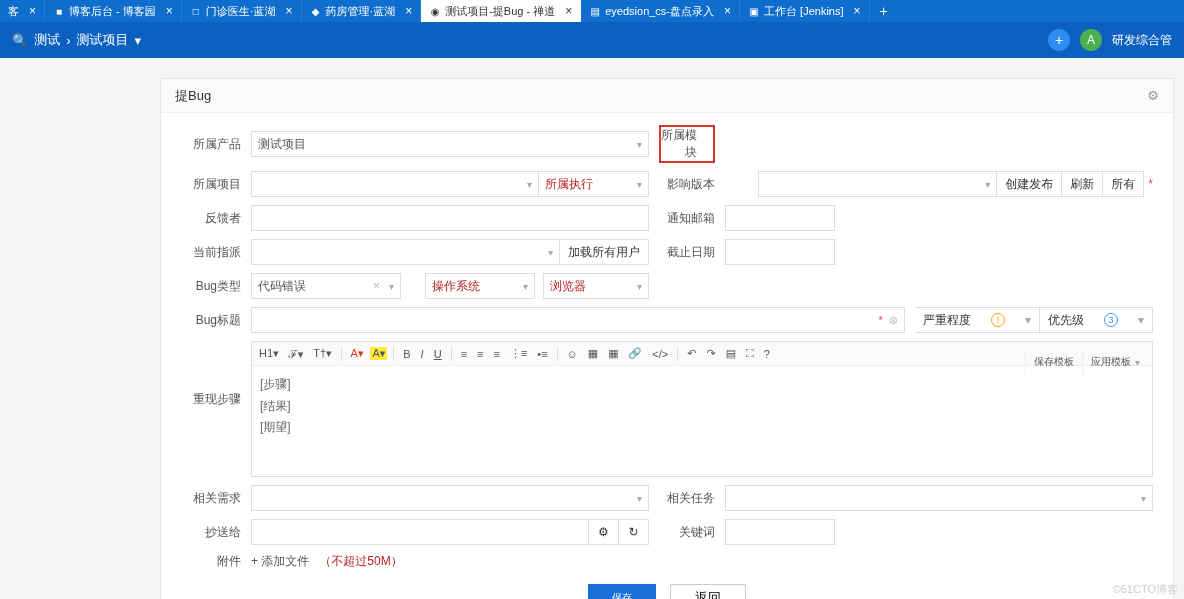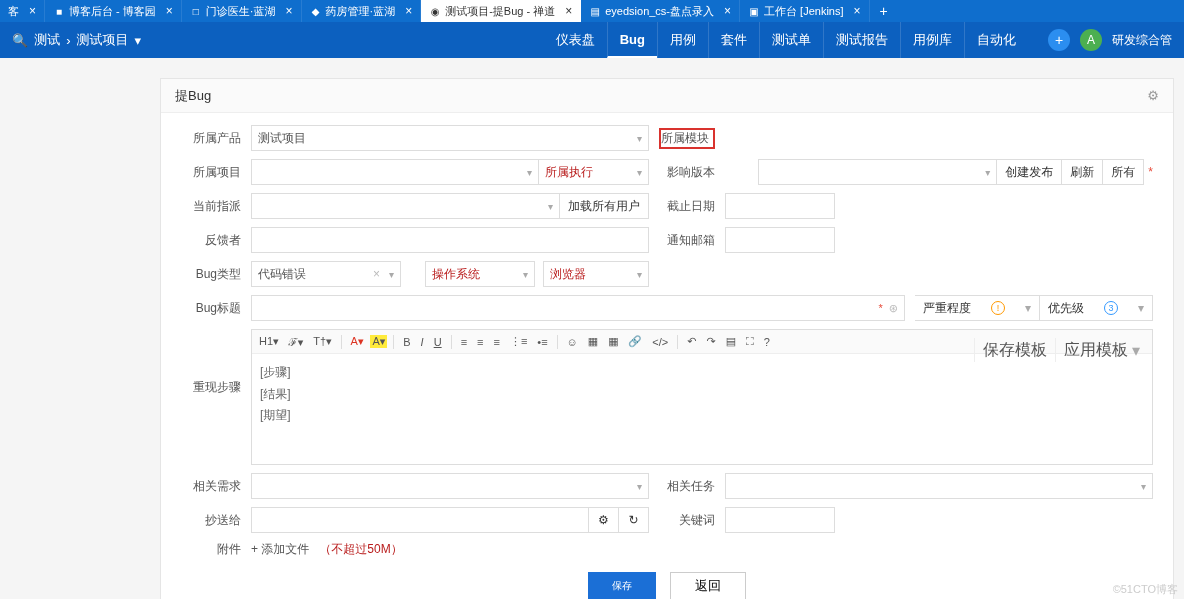--- a/index.html
+++ b/index.html
@@ -47,21 +47,21 @@
 .red-box { border: 2px solid #d9332e !important; }
 .req { color: #e74c3c; margin-left: 4px; }
 
 
 .editor { border: 1px solid #ddd; }
 .toolbar { height: 24px; border-bottom: 1px solid #eee; display: flex; align-items: center; padding: 0 4px; gap: 4px; font-size: 11px; color: #555; background: #fafafa; }
 .toolbar .tb { padding: 0 3px; cursor: pointer; display: inline-flex; align-items: center; }
 .toolbar .sep { width: 1px; height: 14px; background: #ddd; margin: 0 2px; }
 .toolbar .tb.hl { background: #ffeb3b; padding: 0 2px; }
 .toolbar-right { margin-left: auto; display: flex; gap: 0; }
-.tb-btn { border-left: 1px solid #eee; padding: 0 8px; height: 24px; display: flex; align-items: center; cursor: pointer; font-size: 16px; margin-top: 17px; }
+.tb-btn { border-left: 1px solid #eee; padding: 0 8px; height: 24px; display: flex; align-items: center; cursor: pointer; font-size: 10px; margin-top: 17px; }
 .ed-body { min-height: 110px; padding: 8px; font-size: 12px; color: #666; line-height: 1.8; }
 .title-input { flex: 1; height: 26px; border: 1px solid #ddd; padding: 0 6px; display: flex; align-items: center; justify-content: flex-end; gap: 6px; color: #e74c3c; font-size: 11px; }
 .title-addons { display: flex; align-items: center; gap: 0; }
 .addon { height: 26px; border: 1px solid #ddd; border-left: none; padding: 0 8px; display: flex; align-items: center; gap: 20px; font-size: 12px; cursor: pointer; }
 .circ { width: 14px; height: 14px; border-radius: 50%; display: inline-flex; align-items: center; justify-content: center; font-size: 9px; }
 .circ.orange { border: 1px solid #f90; color: #f90; }
 .circ.blue { border: 1px solid #39f; color: #39f; }
 
 .footer-btns { display: flex; justify-content: center; gap: 14px; margin-top: 14px; }
 .btn-primary { background: #1b6fd6; color: #fff; border: none; height: 28px; padding: 0 24px; font-size: 10px; cursor: pointer; }
@@ -113,51 +113,41 @@
 
 <div class="app-nav">
   <div class="breadcrumb">
     <span class="sico">🔍</span>
     <span>测试</span>
     <span>›</span>
     <span>测试项目</span>
     <span>▾</span>
   </div>
   <div class="nav-spacer"></div>
-  <div class="nav-items">
-    <div class="nav-item first">仪表盘</div>
-    <div class="nav-item active">Bug</div>
-    <div class="nav-item">用例</div>
-    <div class="nav-item">套件</div>
-    <div class="nav-item">测试单</div>
-    <div class="nav-item">测试报告</div>
-    <div class="nav-item">用例库</div>
-    <div class="nav-item">自动化</div>
-  </div>
   <div class="nav-right">
     <div class="plus-btn">+</div>
     <div class="avatar">A</div>
     <div class="team-label">研发综合管</div>
   </div>
 </div>
 
 <div class="panel-wrap">
   <div class="panel">
     <div class="panel-head">
       <span>提Bug</span>
       <span class="gear">⚙</span>
     </div>
     <div class="panel-body">
 
       <div class="form-row">
         <div class="lbl">所属产品</div>
         <div class="sel fl1" style="flex:0 0 398px">
             <span>测试项目</span>
           </div>
-        <div class="lbl2 red-box" style="border-right:none;padding-right:4px">所属模块</div>
+        <div class="lbl2 red-box" style="border-right:none;padding-right:16px">所属模块</div>
       </div>
 
       <div class="form-row">
         <div class="lbl">所属项目</div>
         <div class="col-left">
           <div class="sel" style="flex:1"></div>
           <div class="sel" style="width:110px;border-left:none">
               <span class="txt-muted">所属执行</span>
             </div>
         </div>
@@ -165,35 +155,35 @@
         <div class="col-right">
           <div class="sel fl1"></div>
           <div class="btn-sm" style="border-left:none">创建发布</div>
           <div class="btn-sm" style="border-left:none">刷新</div>
           <div class="btn-sm" style="border-left:none">所有</div>
           <span class="req">*</span>
         </div>
       </div>
 
       <div class="form-row">
-        <div class="lbl">当前指派</div>
-        <div class="col-left">
-          <div class="sel" style="flex:1"></div>
-          <div class="btn-sm" style="border-left:none">加载所有用户</div>
-        </div>
-        <div class="lbl2">截止日期</div>
-        <div class="inp" style="width:110px"></div>
-      </div>
-
-      <div class="form-row">
         <div class="lbl">反馈者</div>
         <div class="col-left">
             <div class="inp fl1"></div>
           </div>
         <div class="lbl2">通知邮箱</div>
+        <div class="inp" style="width:110px"></div>
+      </div>
+
+      <div class="form-row">
+        <div class="lbl">当前指派</div>
+        <div class="col-left">
+          <div class="sel" style="flex:1"></div>
+          <div class="btn-sm" style="border-left:none">加载所有用户</div>
+        </div>
+        <div class="lbl2">截止日期</div>
         <div class="inp" style="width:110px"></div>
       </div>
 
       <div class="form-row">
         <div class="lbl">Bug类型</div>
         <div class="col-left">
           <div class="sel" style="width:150px">
               <span>代码错误</span>
               <span class="xclear">×</span>
             </div>

